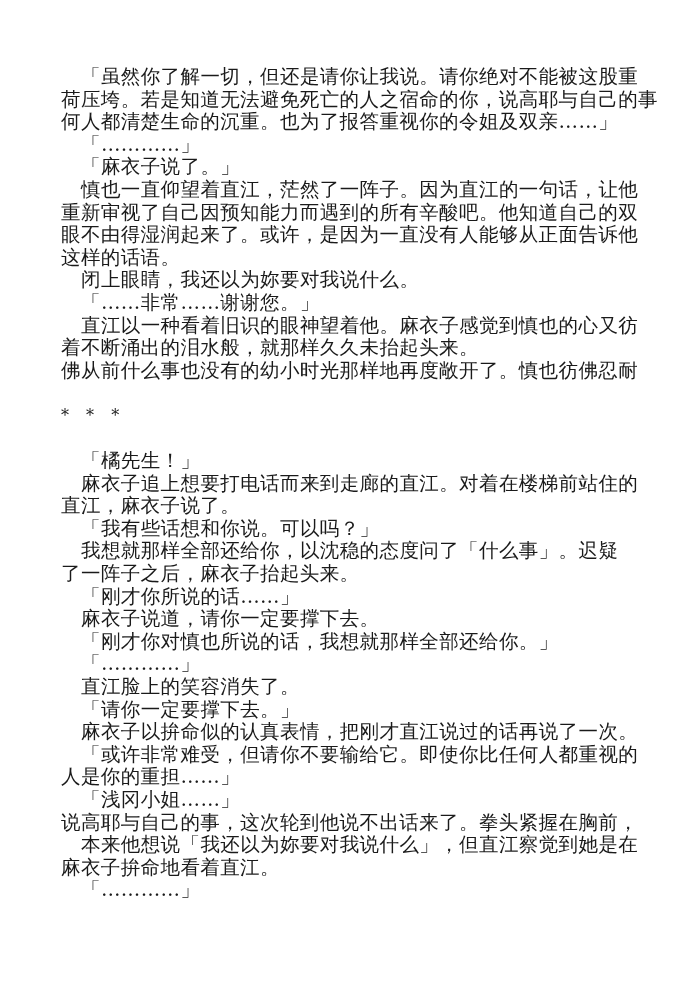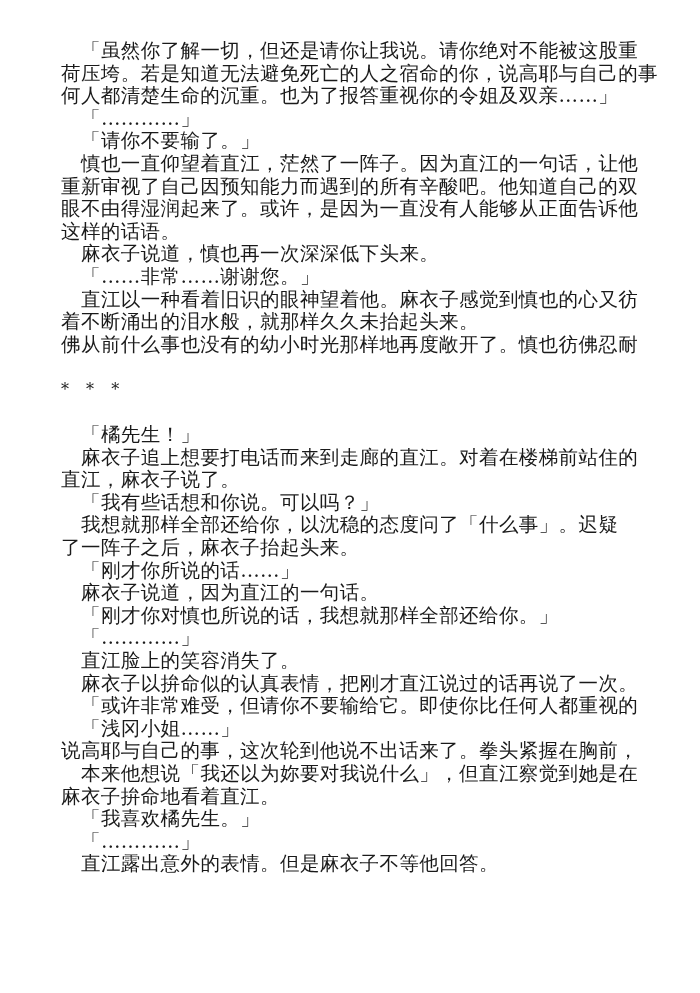--- a/index.html
+++ b/index.html
@@ -11,21 +11,21 @@
       width: 700px;
       height: 993px;
       position: relative;
       overflow: hidden;
       font-family: "DejaVu Serif", "Liberation Serif", serif;
       color: #1a1a1a;
     }
     .page {
       position: absolute;
       left: 61px;
-      top: 40px;
+      top: 66px;
       width: 575px;
     }
     .line {
       display: block;
       height: 22.6px;
       line-height: 22.6px;
       font-size: 19.5px;
       white-space: nowrap;
       letter-spacing: 0.4px;
     }
@@ -39,46 +39,46 @@
     }
   </style>
 </head>
 <body>
 
 <div class="page">
   <span class="line indent">「虽然你了解一切，但还是请你让我说。请你绝对不能被这股重</span>
   <span class="line">荷压垮。若是知道无法避免死亡的人之宿命的你，说高耶与自己的事</span>
   <span class="line">何人都清楚生命的沉重。也为了报答重视你的令姐及双亲……」</span>
   <span class="line indent">「…………」</span>
-  <span class="line indent">「请你不要输了。」</span>
+  <span class="line indent">「麻衣子说了。」</span>
   <span class="line indent">慎也一直仰望着直江，茫然了一阵子。因为直江的一句话，让他</span>
   <span class="line">重新审视了自己因预知能力而遇到的所有辛酸吧。他知道自己的双</span>
   <span class="line">眼不由得湿润起来了。或许，是因为一直没有人能够从正面告诉他</span>
   <span class="line">这样的话语。</span>
-  <span class="line indent">麻衣子说道，慎也再一次深深低下头来。</span>
+  <span class="line indent">闭上眼睛，我还以为妳要对我说什么。</span>
   <span class="line indent">「……非常……谢谢您。」</span>
   <span class="line indent">直江以一种看着旧识的眼神望着他。麻衣子感觉到慎也的心又彷</span>
   <span class="line">着不断涌出的泪水般，就那样久久未抬起头来。</span>
   <span class="line">佛从前什么事也没有的幼小时光那样地再度敞开了。慎也彷佛忍耐</span>
   <span class="line blank"></span>
   <span class="line separator">* * *</span>
   <span class="line blank"></span>
   <span class="line indent">「橘先生！」</span>
   <span class="line indent">麻衣子追上想要打电话而来到走廊的直江。对着在楼梯前站住的</span>
   <span class="line">直江，麻衣子说了。</span>
   <span class="line indent">「我有些话想和你说。可以吗？」</span>
   <span class="line indent">我想就那样全部还给你，以沈稳的态度问了「什么事」。迟疑</span>
   <span class="line">了一阵子之后，麻衣子抬起头来。</span>
   <span class="line indent">「刚才你所说的话……」</span>
-  <span class="line indent">麻衣子说道，因为直江的一句话。</span>
+  <span class="line indent">麻衣子说道，请你一定要撑下去。</span>
   <span class="line indent">「刚才你对慎也所说的话，我想就那样全部还给你。」</span>
   <span class="line indent">「…………」</span>
   <span class="line indent">直江脸上的笑容消失了。</span>
+  <span class="line indent">「请你一定要撑下去。」</span>
   <span class="line indent">麻衣子以拚命似的认真表情，把刚才直江说过的话再说了一次。</span>
   <span class="line indent">「或许非常难受，但请你不要输给它。即使你比任何人都重视的</span>
+  <span class="line">人是你的重担……」</span>
   <span class="line indent">「浅冈小姐……」</span>
   <span class="line">说高耶与自己的事，这次轮到他说不出话来了。拳头紧握在胸前，</span>
   <span class="line indent">本来他想说「我还以为妳要对我说什么」，但直江察觉到她是在</span>
   <span class="line">麻衣子拚命地看着直江。</span>
-  <span class="line indent">「我喜欢橘先生。」</span>
   <span class="line indent">「…………」</span>
-  <span class="line indent">直江露出意外的表情。但是麻衣子不等他回答。</span>
 </div>
 
 </body></html>

